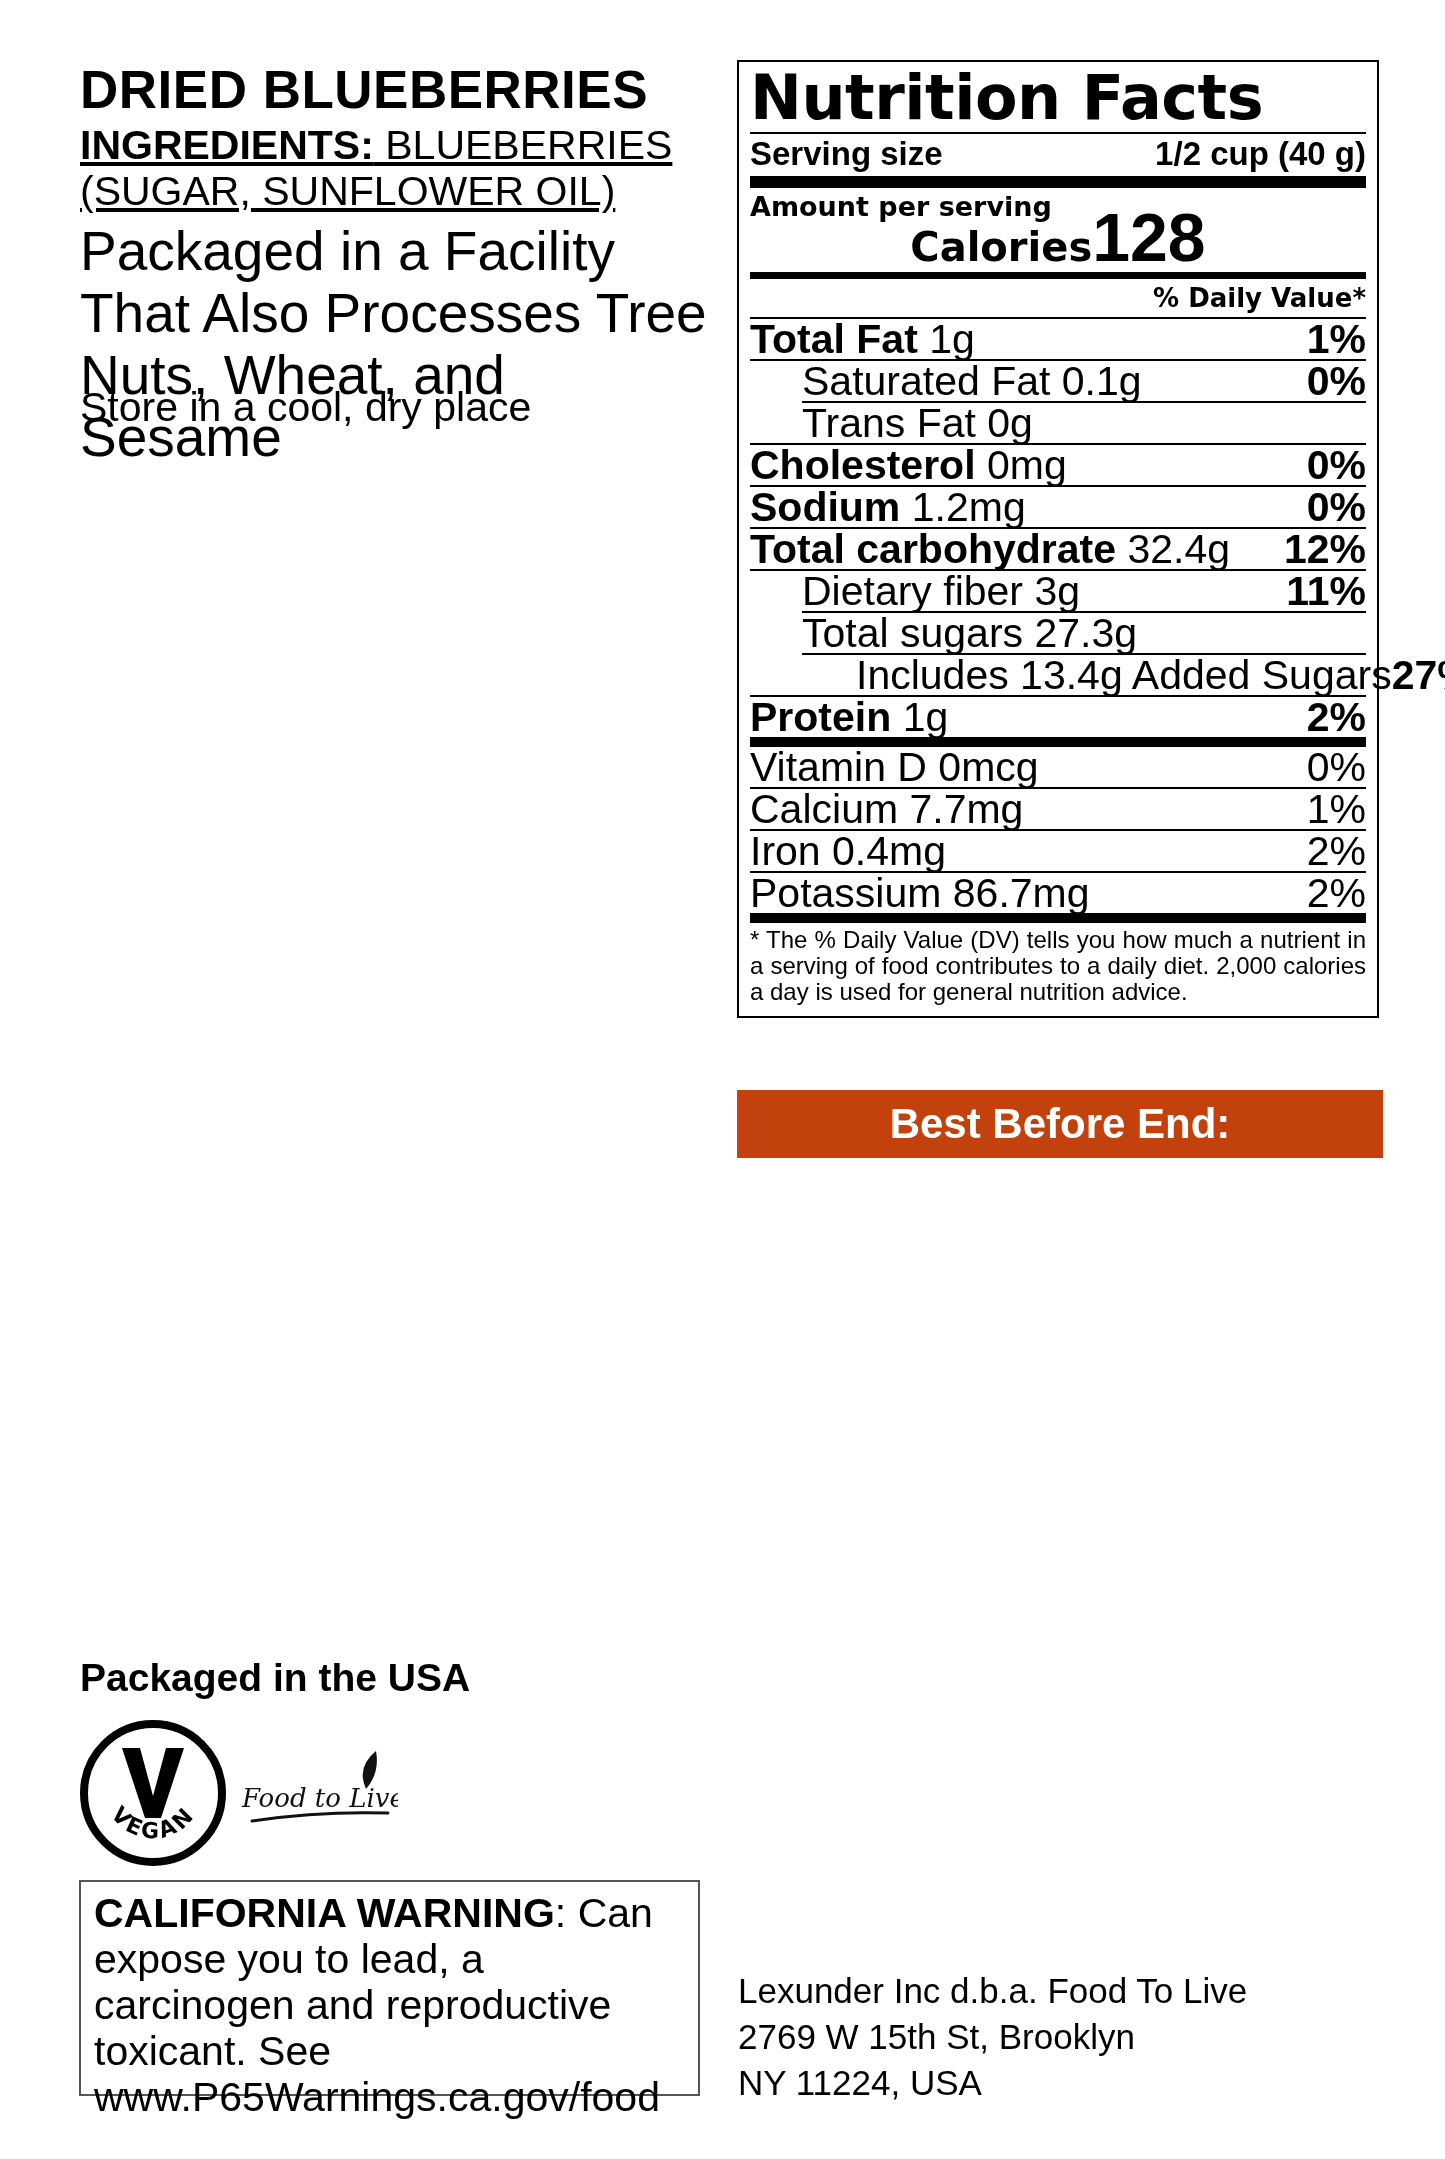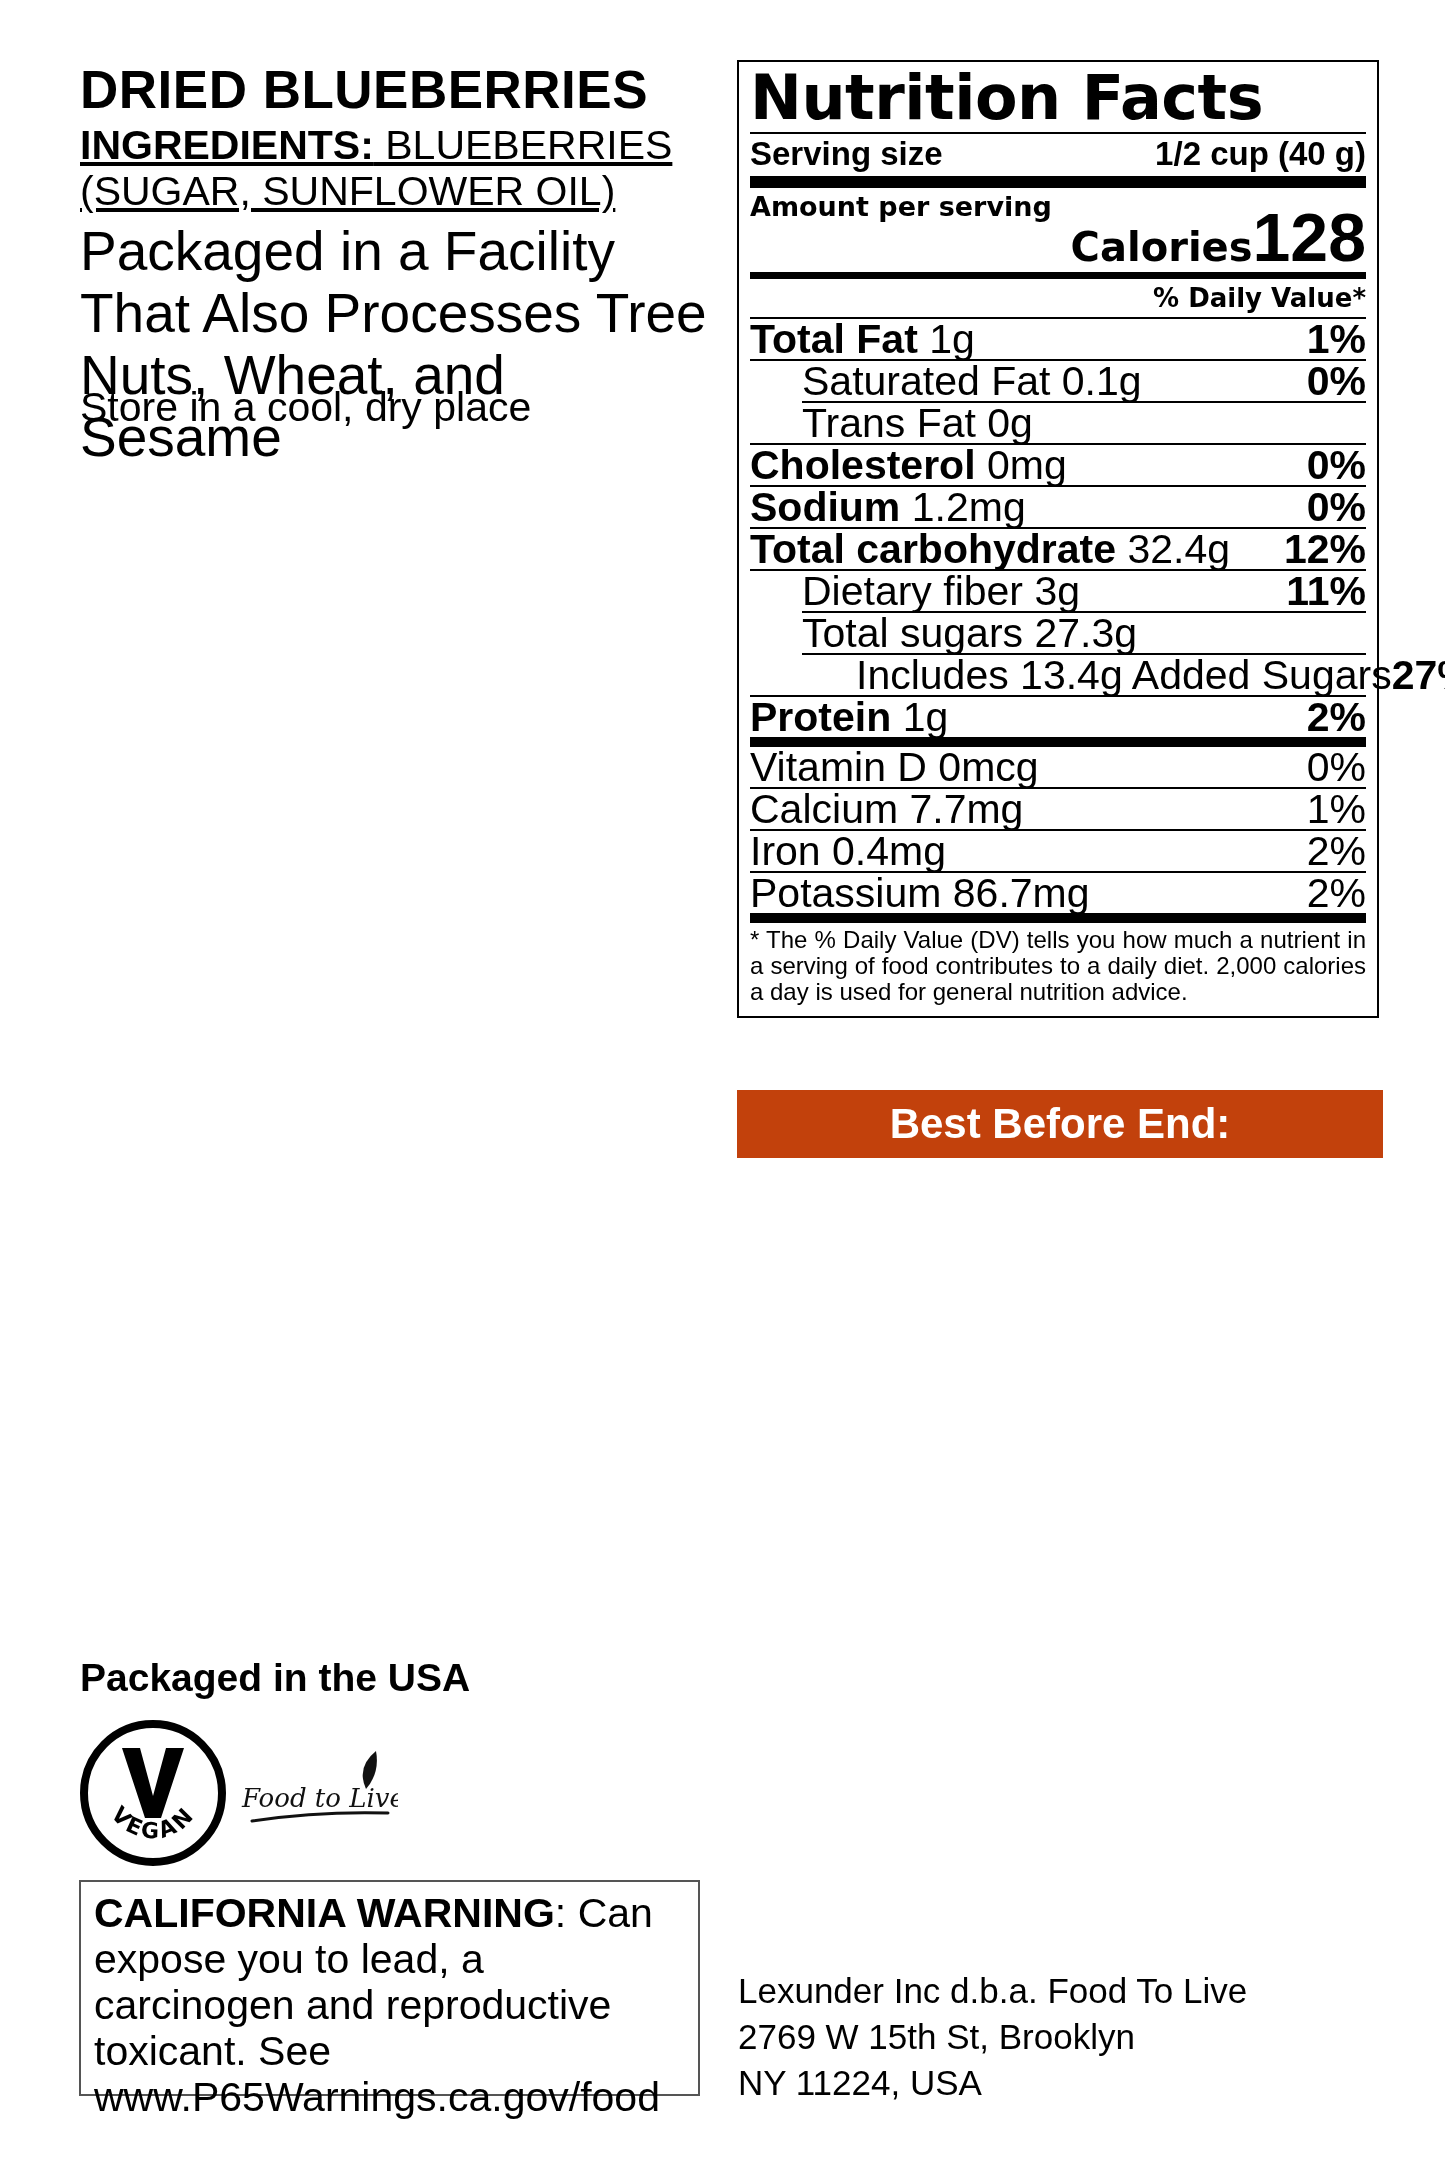--- a/index.html
+++ b/index.html
@@ -11,21 +11,21 @@
   #facility{left:80px;top:220px;font-size:55px;line-height:62px;width:640px;}
   #store{left:80px;top:384px;font-size:41px;line-height:46px;}
 
   #nf{left:737px;top:60px;width:642px;height:958px;border:2px solid #000;box-sizing:border-box;padding:0 11px;}
   #nf .hd{font-size:62px;font-weight:900;font-family:"DejaVu Sans",sans-serif;line-height:68px;margin-top:2px;letter-spacing:-0.5px;transform:scaleX(1.0);}
   #nf .rule1{border-top:2px solid #000;}
   #nf .row{display:flex;justify-content:space-between;font-size:41px;line-height:40px;height:40px;border-bottom:2px solid #000;white-space:nowrap;}
   #nf .row b{font-weight:bold;}
   #nf .serving{font-weight:bold;font-size:33px;line-height:40px;height:42px;border-bottom:12px solid #000;display:flex;justify-content:space-between;}
   #nf .aps{font-size:27px;font-weight:bold;font-family:"DejaVu Sans",sans-serif;line-height:34px;margin-top:2px;}
-  #nf .cal{display:flex;justify-content:flex-end;align-items:flex-end;height:62px;border-bottom:7px solid #000;margin-top:-14px;}
+  #nf .cal{display:flex;justify-content:center;align-items:flex-end;height:62px;border-bottom:7px solid #000;margin-top:-14px;}
   #nf .cal .l{font-size:40px;font-weight:900;font-family:"DejaVu Sans",sans-serif;line-height:50px;}
   #nf .cal .r{font-size:68px;font-weight:bold;line-height:70px;}
   #nf .dv{text-align:right;font-size:26px;font-weight:bold;font-family:"DejaVu Sans",sans-serif;line-height:38px;height:38px;border-bottom:2px solid #000;}
   #nf .ind1{margin-left:52px;}
   #nf .ind2{margin-left:106px;}
   #nf .thick{border-bottom:10px solid #000;}
   #nf .pct{font-weight:bold;}
   #nf .vit .pct{font-weight:normal;}
   #nf .foot{font-size:24px;line-height:26px;text-align:justify;text-align-last:left;margin-top:4px;}
 

